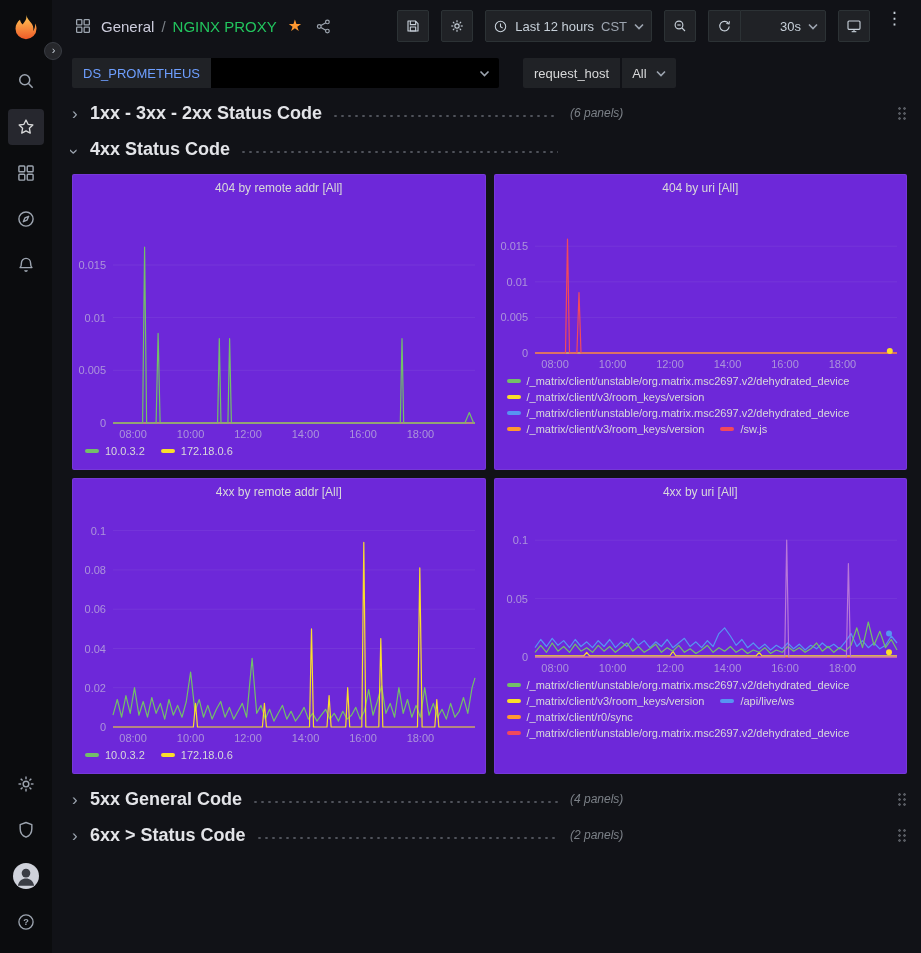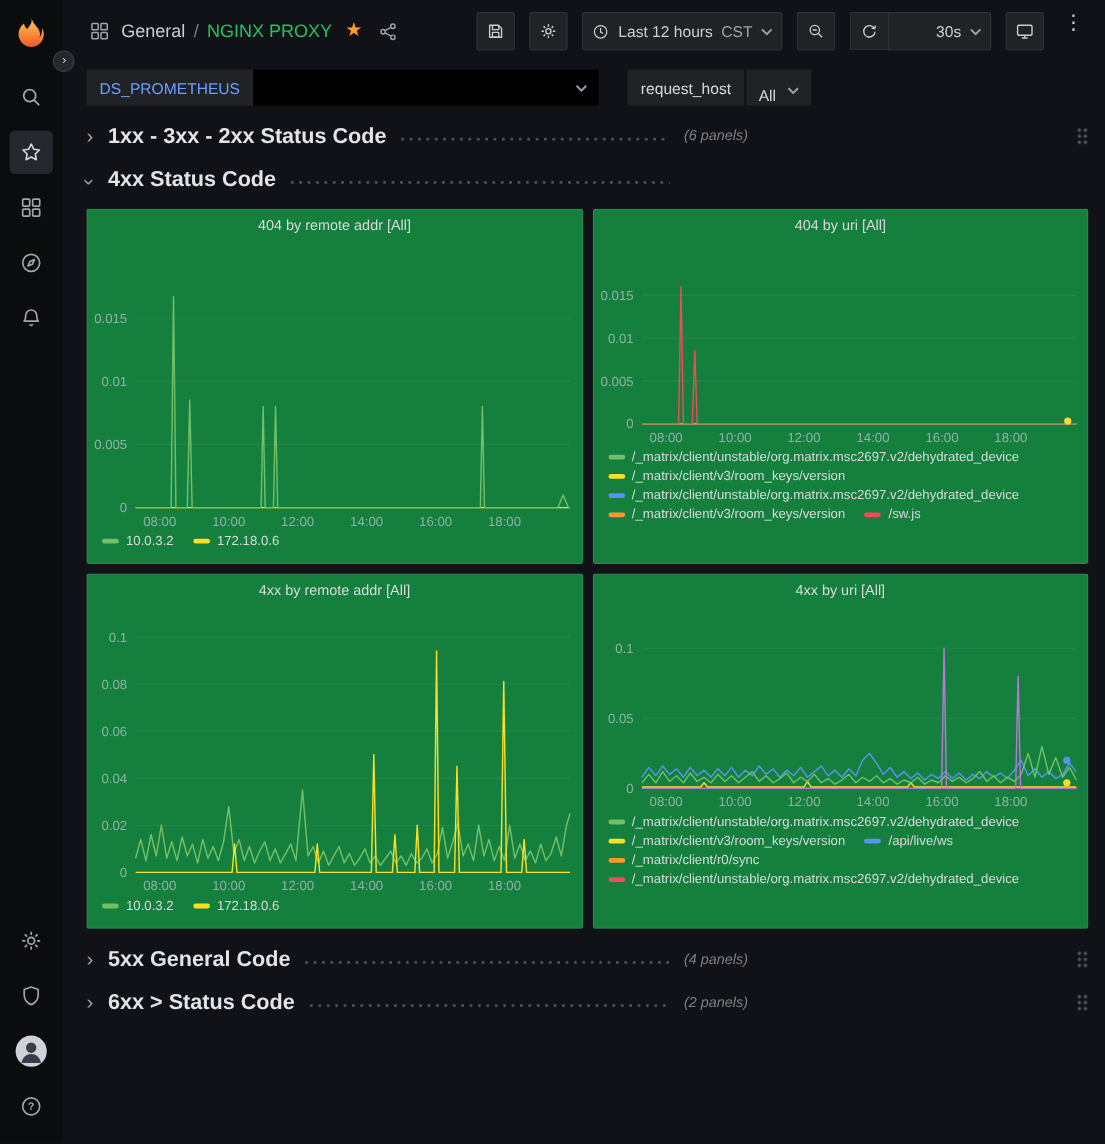--- a/index.html
+++ b/index.html
@@ -75,21 +75,21 @@
     height:30px; width:288px; background:#000000; border-radius:0 2px 2px 0;
     display:flex; align-items:center; justify-content:flex-end; padding-right:9px;
     color:#9da5b0; cursor:pointer;
   }
   .var-group2 { margin-left:24px; display:flex; gap:2px; }
   .var-label2 {
     height:30px; display:flex; align-items:center; padding:0 11px;
     background:#202226; border-radius:2px 0 0 2px; color:#d8d9da; font-size:13px; cursor:pointer;
   }
   .var-value {
-    height:30px; display:flex; align-items:flex-start; gap:9px; padding:14px 10px;
+    height:30px; display:flex; align-items:center; gap:9px; padding:14px 10px;
     background:#202226; border-radius:0 2px 2px 0; color:#d8d9da; font-size:13px; cursor:pointer;
   }
   .caret-ic { color:#9da5b0; display:flex; }
 
   
   .dash { flex:1; min-height:0; padding:2px 14px 0 20px; overflow:hidden; }
 
   .row-head { height:26px; display:flex; align-items:center; cursor:pointer; }
   .row-head.m1 { margin:4px 0 10px; }
   .row-head.m2 { margin:10px 0 12px; }
@@ -108,21 +108,21 @@
   .row-count { font-size:12px; font-style:italic; color:#7b8087; margin-left:12px; white-space:nowrap; }
   .row-spacer { flex:1; }
   .drag-handle {
     width:10px; height:15px; flex:none; cursor:grab;
     background-image:radial-gradient(circle,#565960 1.2px,transparent 1.5px);
     background-size:5px 5px;
   }
 
   .panels { display:grid; grid-template-columns:1fr 1fr; grid-auto-rows:296px; gap:8px; margin-bottom:2px; }
   .panel {
-    background:#15803d; border:1px solid rgba(204,204,220,0.10); border-radius:2px;
+    background:#6d28d9; border:1px solid rgba(204,204,220,0.10); border-radius:2px;
     display:flex; flex-direction:column; min-width:0; overflow:hidden;
   }
   .panel-title {
     height:26px; flex:none; display:flex; align-items:center; justify-content:center;
     font-size:12px; font-weight:500; color:#d8d9da; cursor:pointer;
   }
   .chart-plot { flex:1; min-height:0; position:relative; }
   .chart-plot svg { display:block; }
   .chart-plot text { fill:rgba(204,204,220,0.65); font-size:11px; font-family:"Liberation Sans","DejaVu Sans",sans-serif; }
   .legend {

